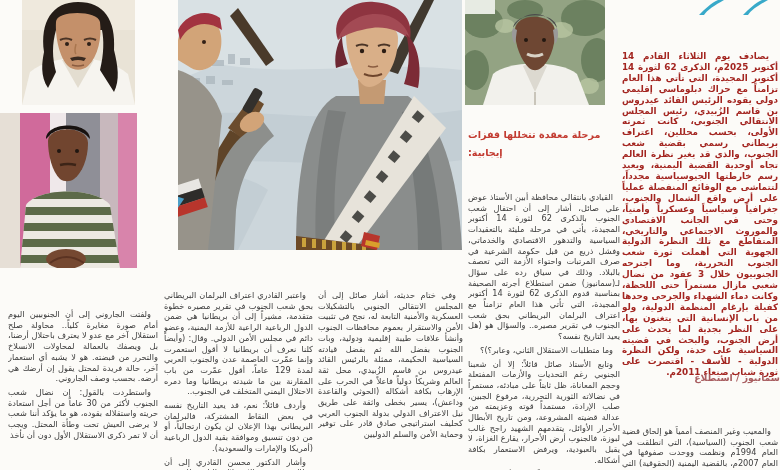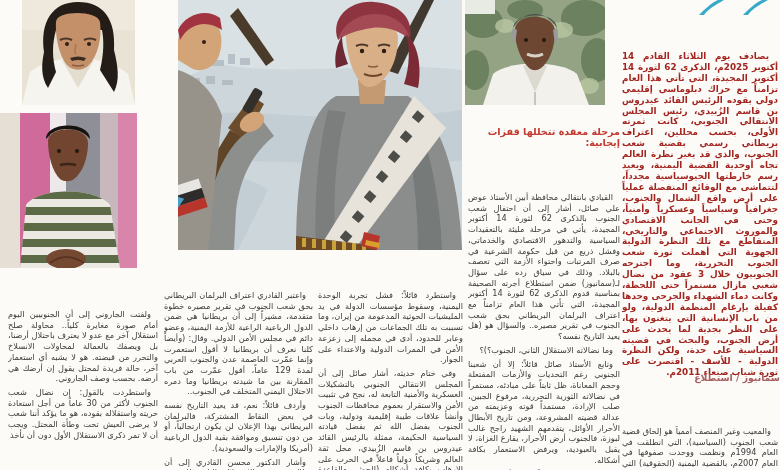--- a/index.html
+++ b/index.html
@@ -13,22 +13,22 @@
   .photo{overflow:hidden;background:#ddd;}
   .photo svg{display:block;}
 
   
   .col{position:absolute;direction:rtl;text-align:justify;overflow:hidden;}
   .col p{margin:0 0 3px 0;text-indent:7px;}
   .body-text{font-size:8.2px;line-height:10.7px;color:#3b3b3b;}
   .intro-text{font-weight:bold;font-size:8.8px;line-height:10.9px;color:#a32520;}
   .intro-text p{text-indent:9px;margin:0;}
   .col-heading{
-    font-weight:bold;font-size:9.6px;line-height:11px;color:#c23a30;
-    text-align:right;margin:0 0 4px 0;
+    font-weight:bold;font-size:9.6px;line-height:18px;color:#c23a30;
+    text-align:left;margin:0 0 4px 0;
   }
   .sub-heading{
     font-size:9.3px;color:#a85d60;font-weight:bold;
     text-align:right;padding-left:2px;padding-right:16px;
   }
 
   
   .banner{
     background:linear-gradient(#e04338,#c92a22 70%,#a81f18);
     clip-path:polygon(0 0,100% 0,calc(100% - 13px) 100%,0 100%);
@@ -236,27 +236,26 @@
   <div class="abs sub-heading" style="left:622px;top:372px;width:156px;">سمانيوز / استطلاع</div>
   <div class="col body-text clip" style="left:622px;top:394px;width:156px;height:76px;">
     <p>والمعيب وغير المنصف أممياً هو إلحاق قضية شعب الجنوب (السياسية)، التي انطلقت في العام 1994م ونظمت ووحدت صفوفها في العام 2007م، بالقضية اليمنية (الحقوقية) التي خرجت بعد القضية الجنوبية بسنوات وبشكل منفصل، وتحديداً في العام</p>
   </div>
 
   <div class="abs" style="left:468px;top:126px;width:152px;">
     <div class="col-heading">مرحلة معقدة تتخللها قفزات إيجابية:</div>
   </div>
   <div class="col body-text clip" style="left:468px;top:160px;width:152px;height:310px;">
     <p>القيادي بانتقالي محافظة أبين الأستاذ عوض علي صائل، أشار إلى أن احتفال شعب الجنوب بالذكرى 62 لثورة 14 أكتوبر المجيدة، يأتي في مرحلة مليئة بالتعقيدات السياسية والتدهور الاقتصادي والخدماتي، وفشل ذريع من قبل حكومة الشرعية في صرف المرتبات واحتواء الأزمة التي تعصف بالبلاد. وذلك في سياق رده على سؤال لـ(سمانيوز) ضمن استطلاع أجرته الصحيفة بمناسبة قدوم الذكرى 62 لثورة 14 أكتوبر المجيدة، التي تأتي هذا العام تزامناً مع اعتراف البرلمان البريطاني بحق شعب الجنوب في تقرير مصيره.. والسؤال هو (هل يعيد التاريخ نفسه؟</p>
-    <p>وما نضالاته الاستقلال الثاني، الجنوب؟)؟</p>
+    <p>وما متطلبات الاستقلال الثاني، وعابر؟)؟</p>
     <p>وتابع الأستاذ صائل قائلاً: إلا أن شعبنا الجنوبي رغم التحديات والأزمات المفتعلة وحجم المعاناة، ظل ثابتاً على مبادئه، مستمراً في نضالاته الثورية التحررية، مرفوع الجبين، صلب الإرادة، مستمداً قوته وعزيمته من عدالة قضيته المشروعة، ومن تاريخ الأبطال الأحرار الأوائل، يتقدمهم الشهيد راجح غالب لبوزة، فالجنوب أرض الأحرار، يقارع الغزاة، لا يقبل بالعبودية، ويرفض الاستعمار بكافة أشكاله.</p>
     <p>واستطرد صائل قائلاً: كما أن احتفالات شعبنا الجنوبي بالذكرى 62 لثورة 14 أكتوبر، تتزامن مع متغيرات دولية كثيرة</p>
   </div>
 
   <div class="col body-text clip" style="left:318px;top:258px;width:145px;height:212px;">
-    <p>واستطرد قائلاً: فشل تجربة الوحدة اليمنية، وسقوط مؤسسات الدولة في يد المليشيات الحوثية المدعومة من إيران، وما تسببت به تلك الجماعات من إرهاب داخلي وعابر للحدود، أدى في مجمله إلى زعزعة الأمن في الممرات الدولية والاعتداء على الجوار.</p>
     <p>وفي ختام حديثه، أشار صائل إلى أن المجلس الانتقالي الجنوبي بالتشكيلات العسكرية والأمنية التابعة له، نجح في تثبيت الأمن والاستقرار بعموم محافظات الجنوب وأنشأ علاقات طيبة إقليمية ودولية، وبات الجنوب بفضل الله ثم بفضل قيادته السياسية الحكيمة، ممثلة بالرئيس القائد عيدروس بن قاسم الزُبيدي، محل ثقة العالم وشريكاً دولياً فاعلاً في الحرب على الإرهاب بكافة أشكاله (الحوثي والقاعدة وداعش)، يسير بخطى واثقة على طريق نيل الاعتراف الدولي بدولة الجنوب العربي كحليف استراتيجي صادق قادر على توفير وحماية الأمن والسلم الدوليين</p>
   </div>
 
   <div class="col body-text clip" style="left:164px;top:258px;width:149px;height:212px;">
     <p>واعتبر القادري اعتراف البرلمان البريطاني بحق شعب الجنوب في تقرير مصيره خطوة متقدمة، مشيراً إلى أن بريطانيا هي ضمن الدول الرباعية الراعية للأزمة اليمنية، وعضو دائم في مجلس الأمن الدولي. وقال: (وأيضاً كلنا نعرف أن بريطانيا لا أقول استعمرت وإنما عمّرت العاصمة عدن والجنوب العربي لمدة 129 عاماً، أقول عمّرت من باب المقارنة بين ما شيدته بريطانيا وما دمره الاحتلال اليمني المتخلف في الجنوب..</p>
     <p>وأردف قائلاً: نعم، قد يعيد التاريخ نفسه في بعض النقاط المشتركة، فالبرلمان البريطاني بهذا الإعلان لن يكون ارتجالياً، أو من دون تنسيق وموافقة بقية الدول الرباعية (أمريكا والإمارات والسعودية).</p>
     <p>وأشار الدكتور محسن القادري إلى أن مطالب تحقيق الاستقلال الثاني للجنوب، يتعين أن تتم عبر ممثل شعب الجنوب، المجلس الانتقالي الجنوبي، وبصيغة (فك الارتباط)،</p>
   </div>
 
   <div class="col body-text clip" style="left:8px;top:277px;width:150px;height:193px;">

